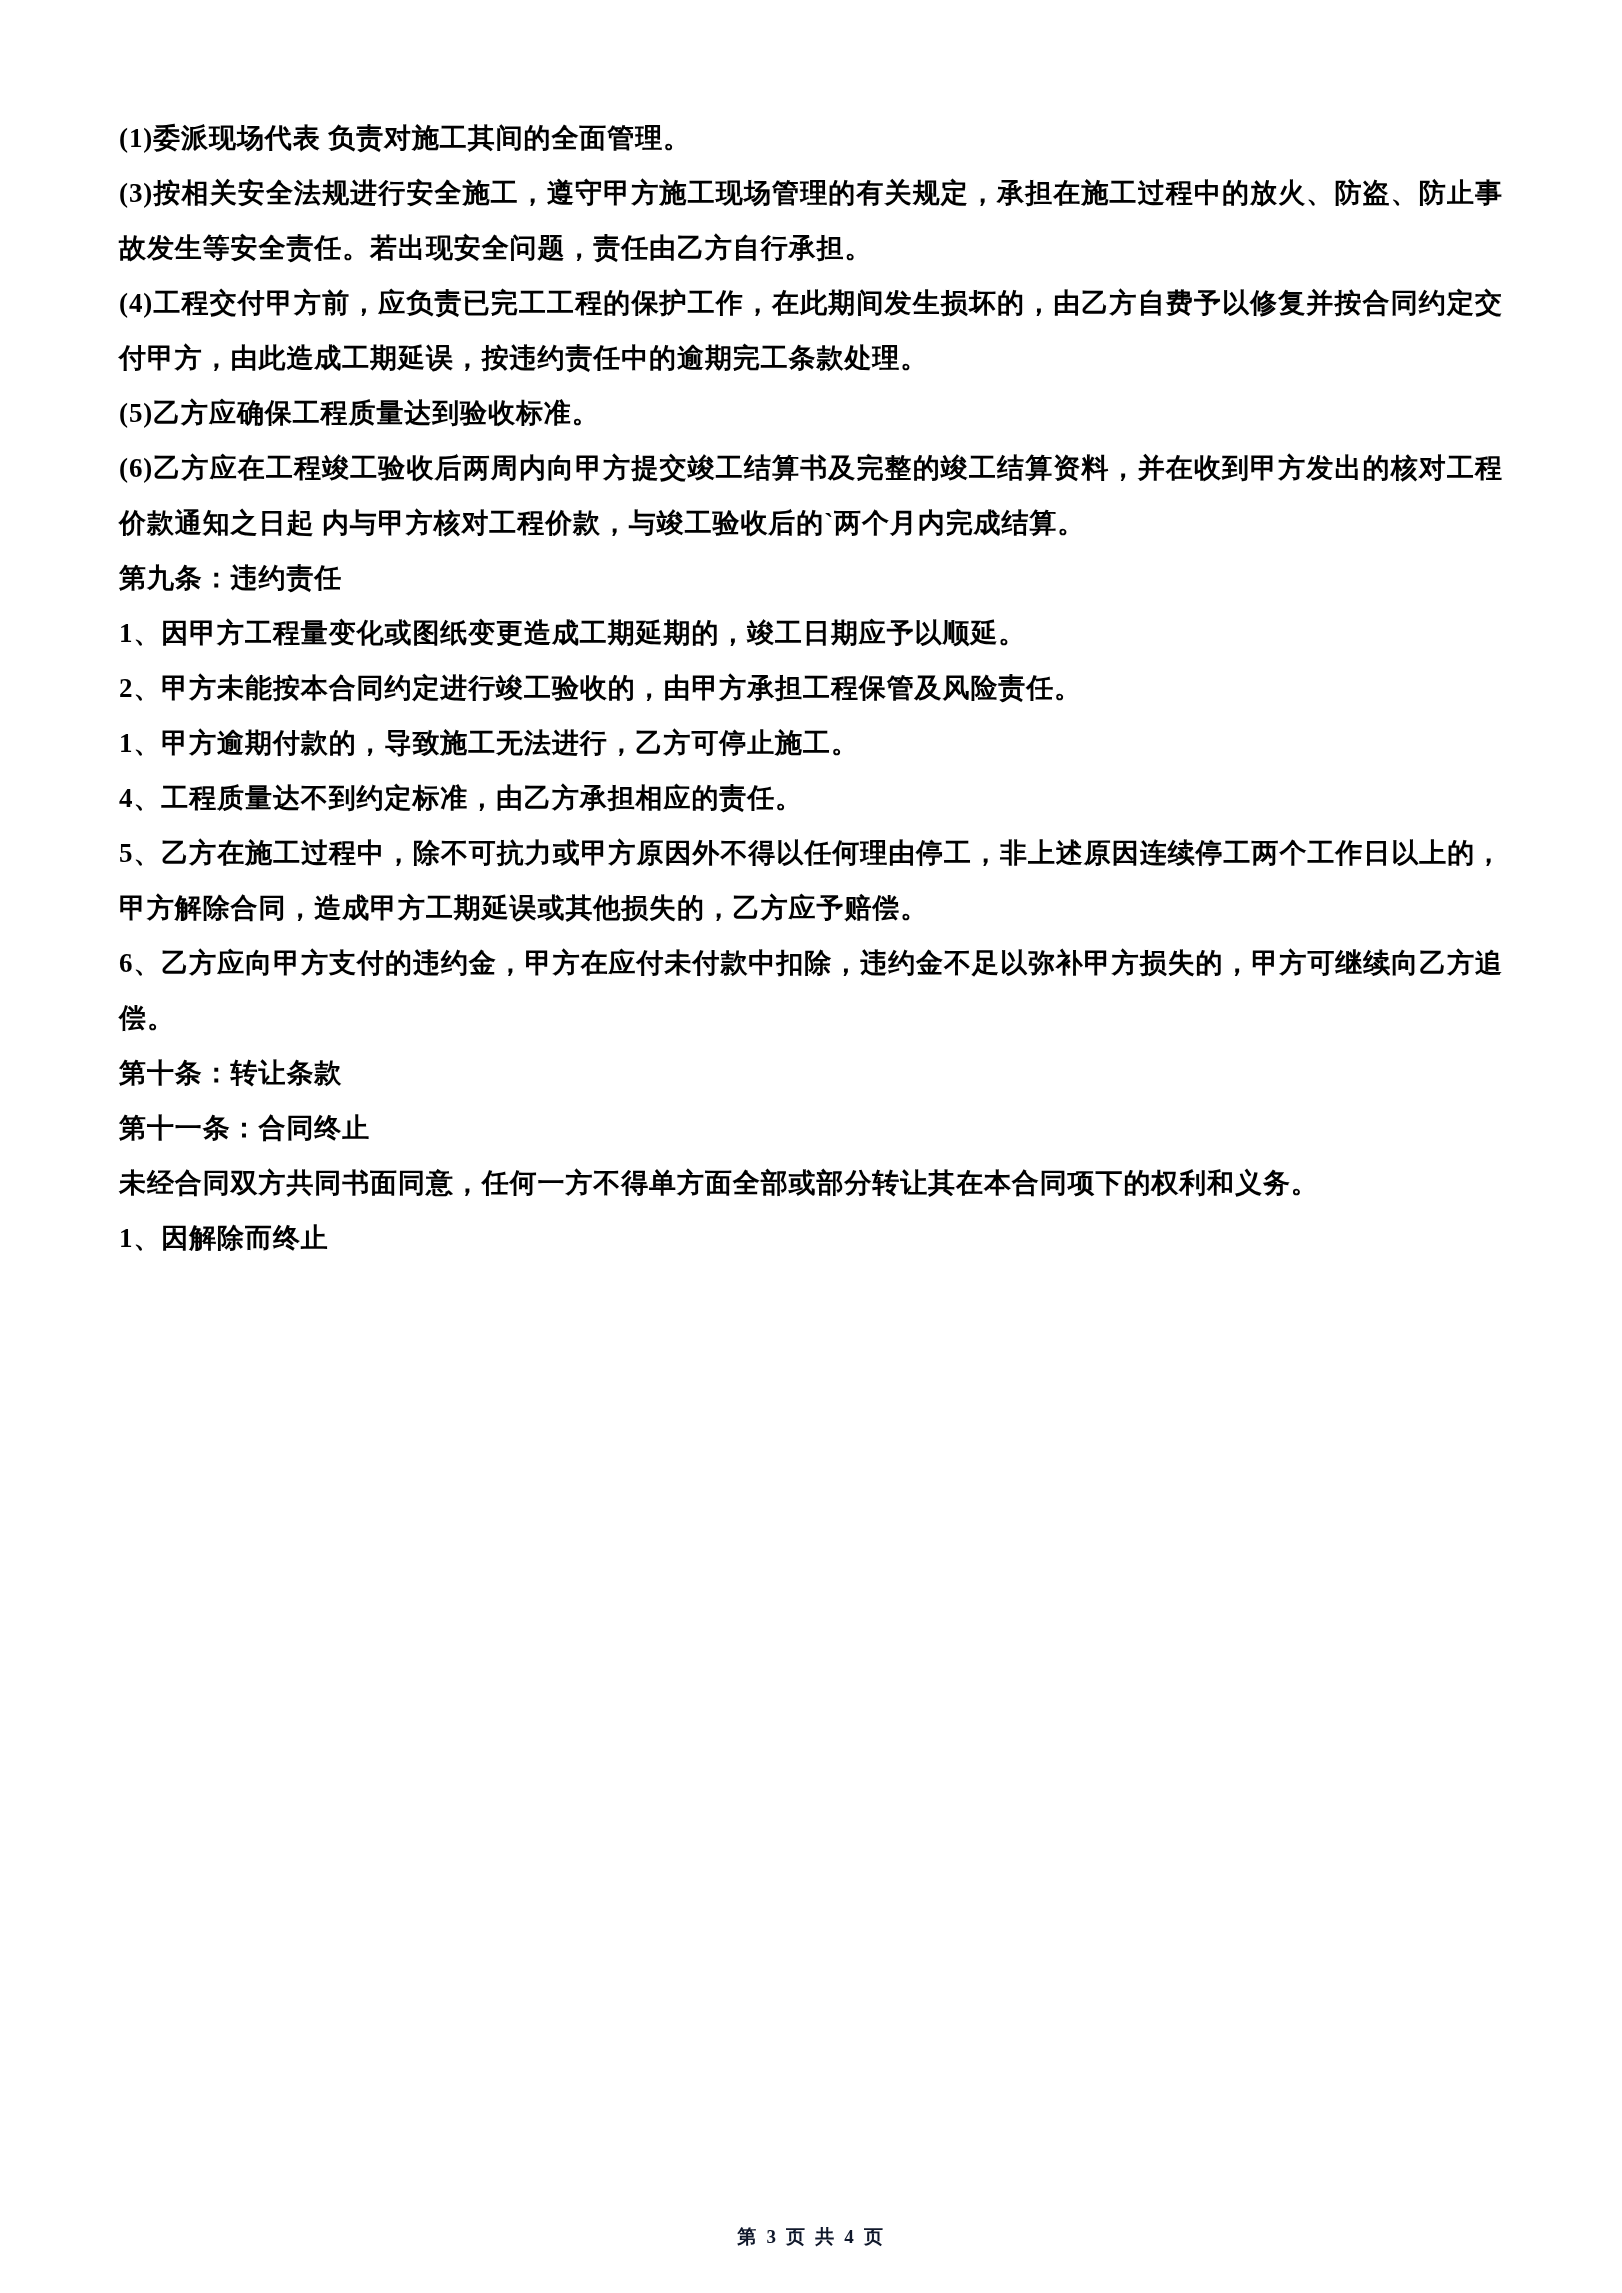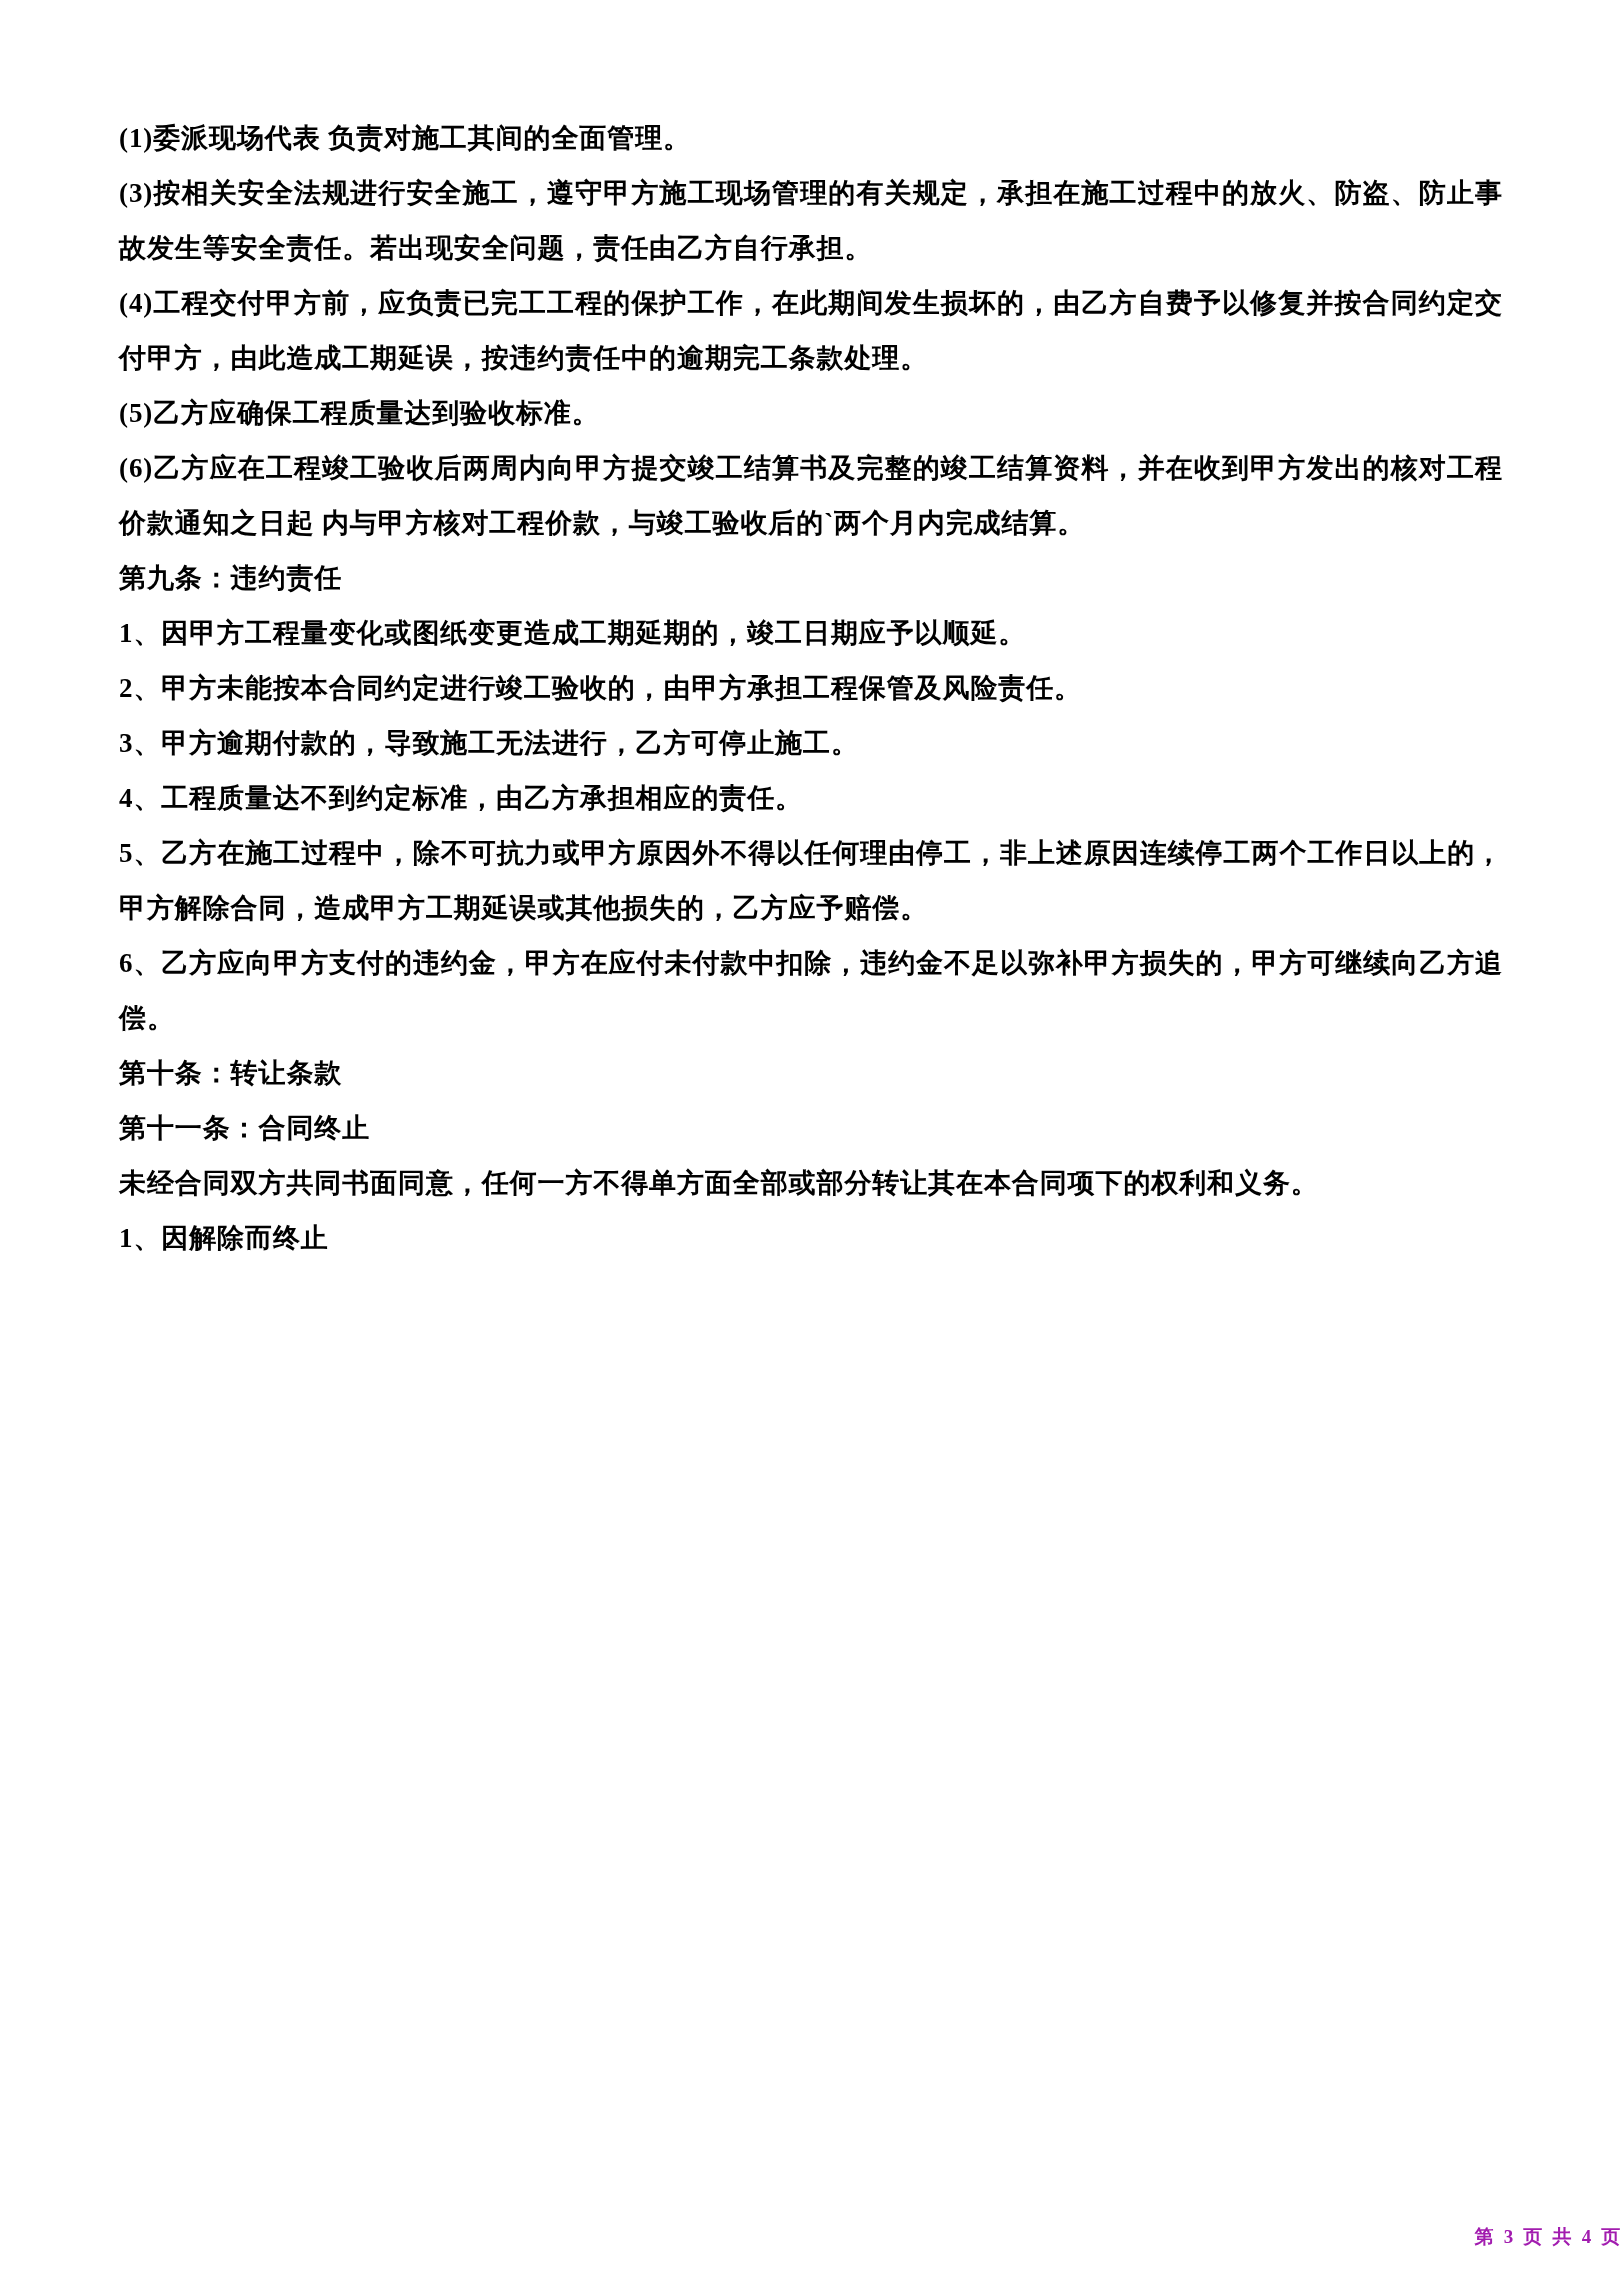--- a/index.html
+++ b/index.html
@@ -31,40 +31,40 @@
     text-align: justify;
     text-justify: inter-ideograph;
     word-break: break-all;
     letter-spacing: 0.9px;
   }
   .footer {
     position: absolute;
     left: 0;
     right: 0;
     bottom: 44px;
-    text-align: right;
+    text-align: center;
     font-size: 19px;
     letter-spacing: 2.7px;
-    color: #a21caf;
+    color: #0f172a;
   }
 </style>
 </head>
 <body>
 
 <div class="page">
   <div class="content">
       <p>(1)委派现场代表 负责对施工其间的全面管理。</p>
       <p>(3)按相关安全法规进行安全施工，遵守甲方施工现场管理的有关规定，承担在施工过程中的放火、防盗、防止事故发生等安全责任。若出现安全问题，责任由乙方自行承担。</p>
       <p>(4)工程交付甲方前，应负责已完工工程的保护工作，在此期间发生损坏的，由乙方自费予以修复并按合同约定交付甲方，由此造成工期延误，按违约责任中的逾期完工条款处理。</p>
       <p>(5)乙方应确保工程质量达到验收标准。</p>
       <p>(6)乙方应在工程竣工验收后两周内向甲方提交竣工结算书及完整的竣工结算资料，并在收到甲方发出的核对工程价款通知之日起 内与甲方核对工程价款，与竣工验收后的`两个月内完成结算。</p>
       <p>第九条：违约责任</p>
       <p>1、因甲方工程量变化或图纸变更造成工期延期的，竣工日期应予以顺延。</p>
       <p>2、甲方未能按本合同约定进行竣工验收的，由甲方承担工程保管及风险责任。</p>
-      <p>3、甲方逾期付款的，导致施工无法进行，乙方可停止施工。</p>
+      <p>1、甲方逾期付款的，导致施工无法进行，乙方可停止施工。</p>
       <p>4、工程质量达不到约定标准，由乙方承担相应的责任。</p>
       <p>5、乙方在施工过程中，除不可抗力或甲方原因外不得以任何理由停工，非上述原因连续停工两个工作日以上的，甲方解除合同，造成甲方工期延误或其他损失的，乙方应予赔偿。</p>
       <p>6、乙方应向甲方支付的违约金，甲方在应付未付款中扣除，违约金不足以弥补甲方损失的，甲方可继续向乙方追偿。</p>
       <p>第十条：转让条款</p>
       <p>第十一条：合同终止</p>
       <p>未经合同双方共同书面同意，任何一方不得单方面全部或部分转让其在本合同项下的权利和义务。</p>
       <p>1、因解除而终止</p>
     </div>
   <div class="footer">第 3 页 共 4 页</div>
 </div>

